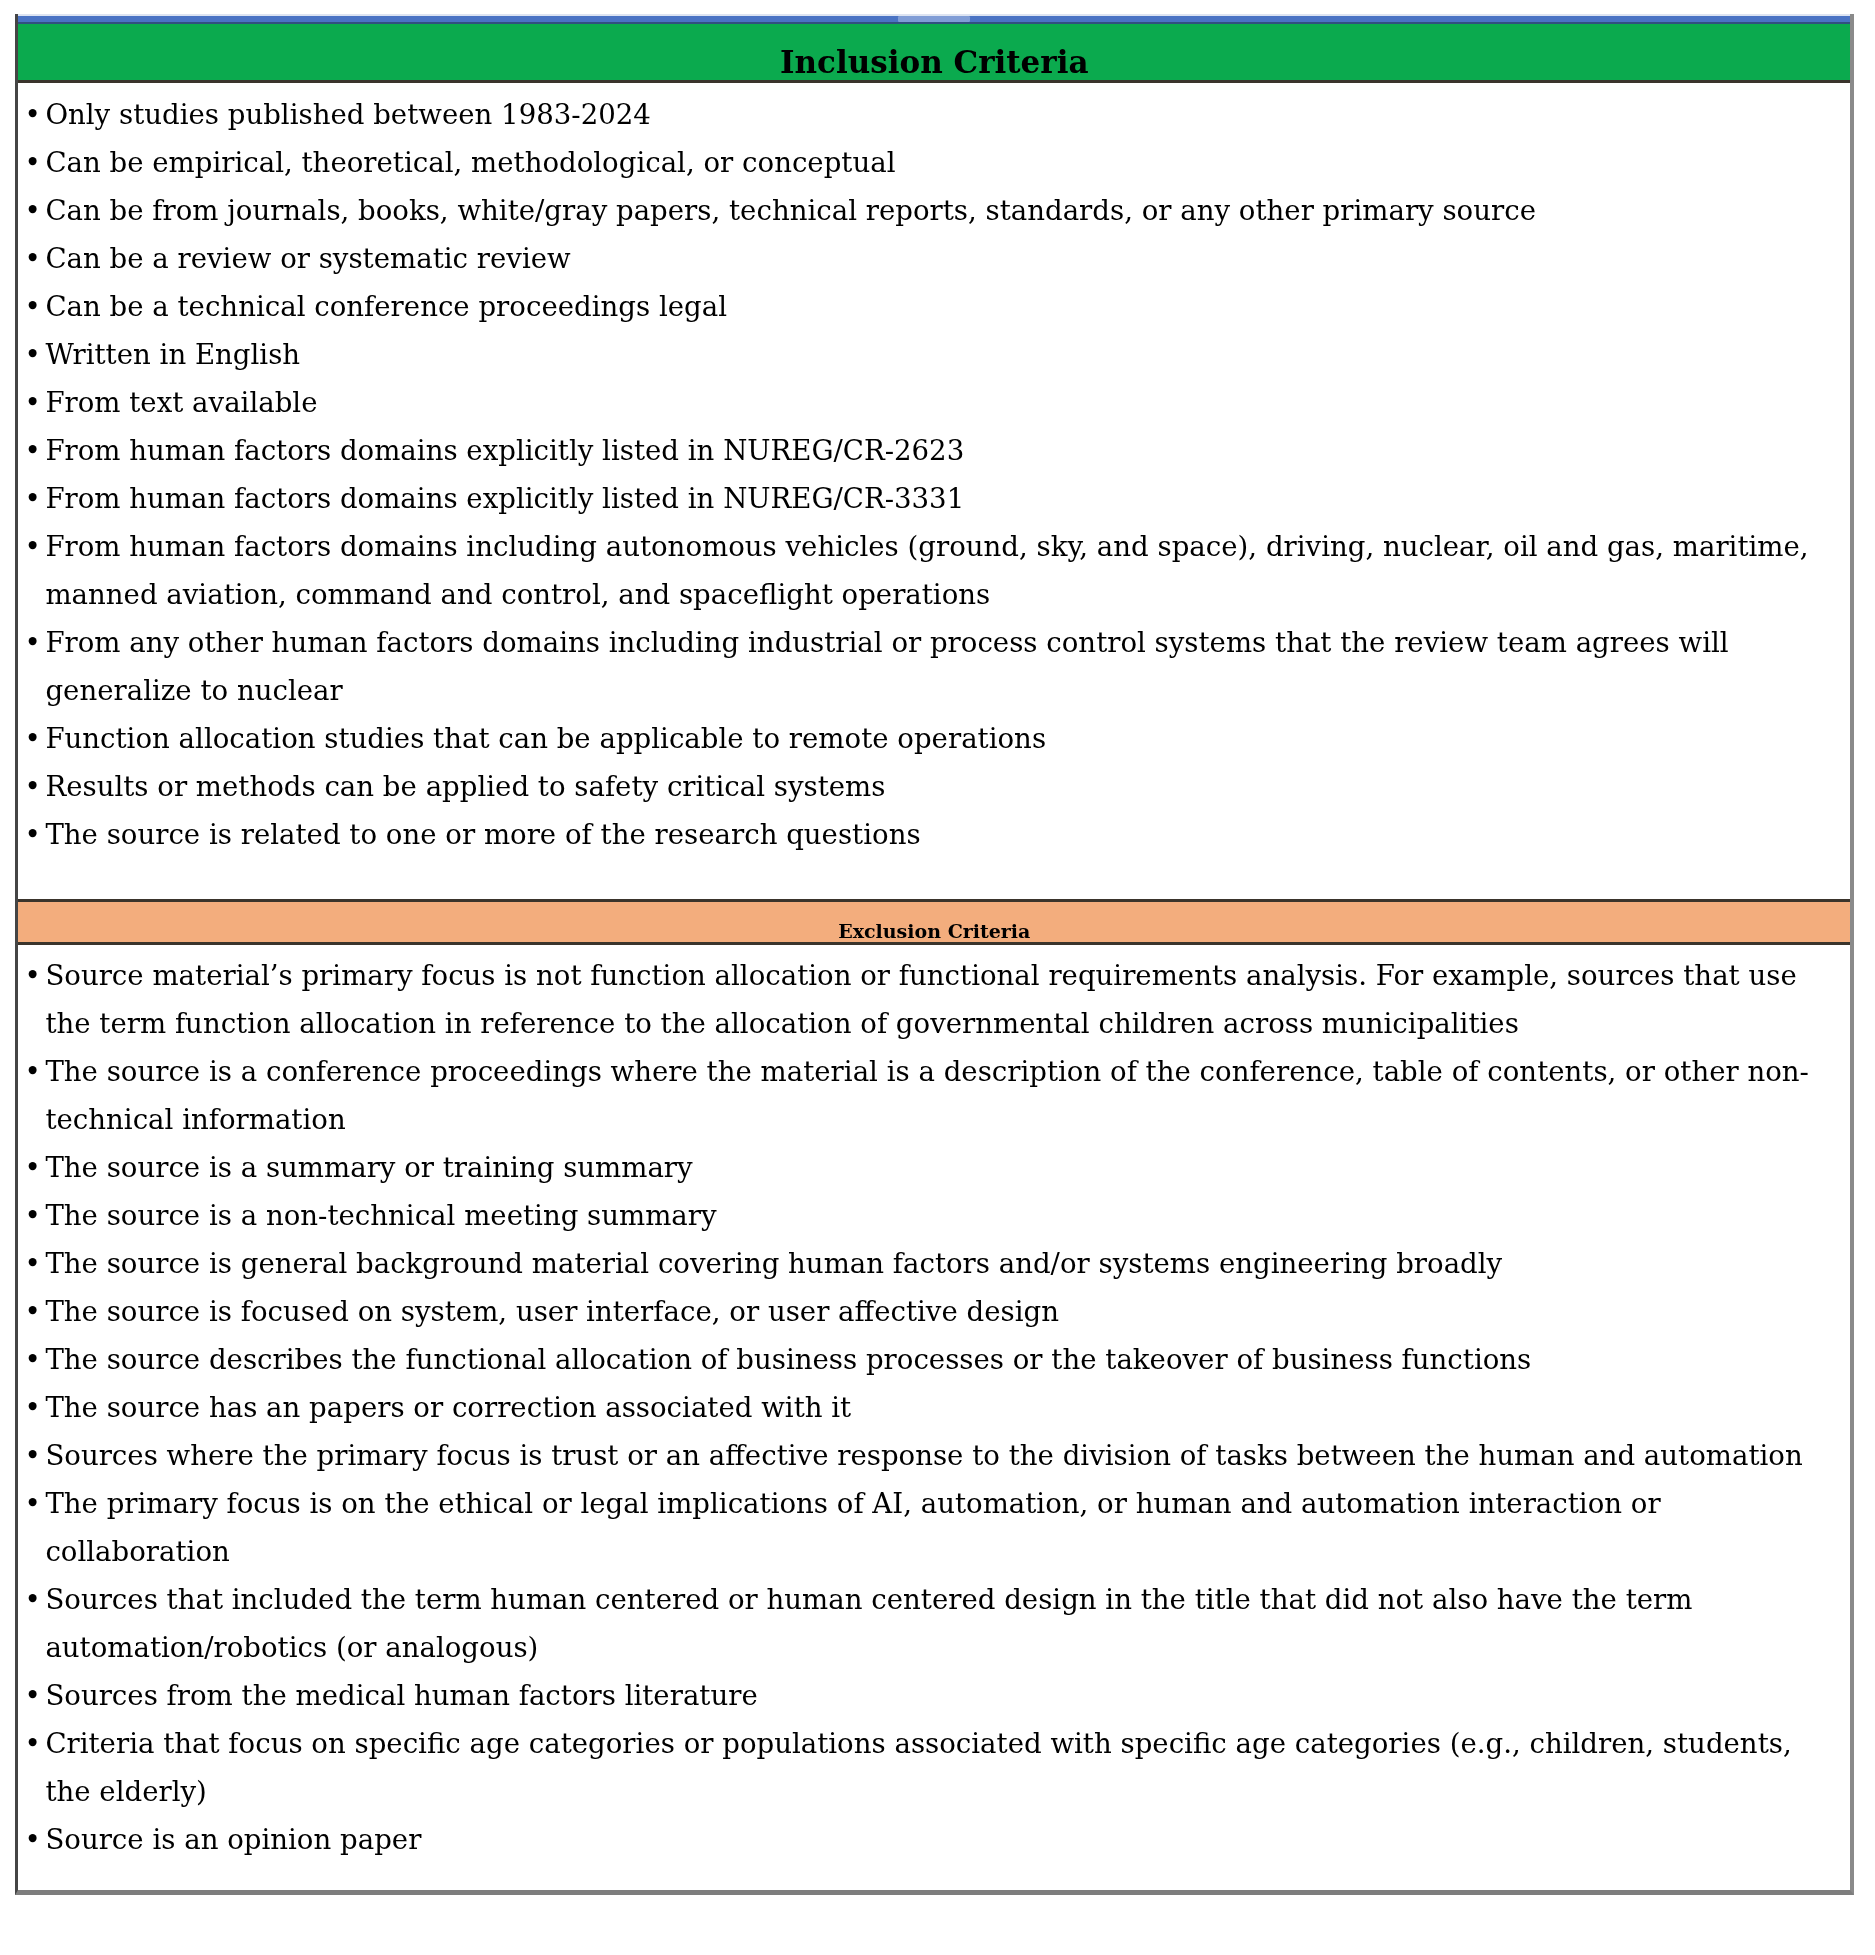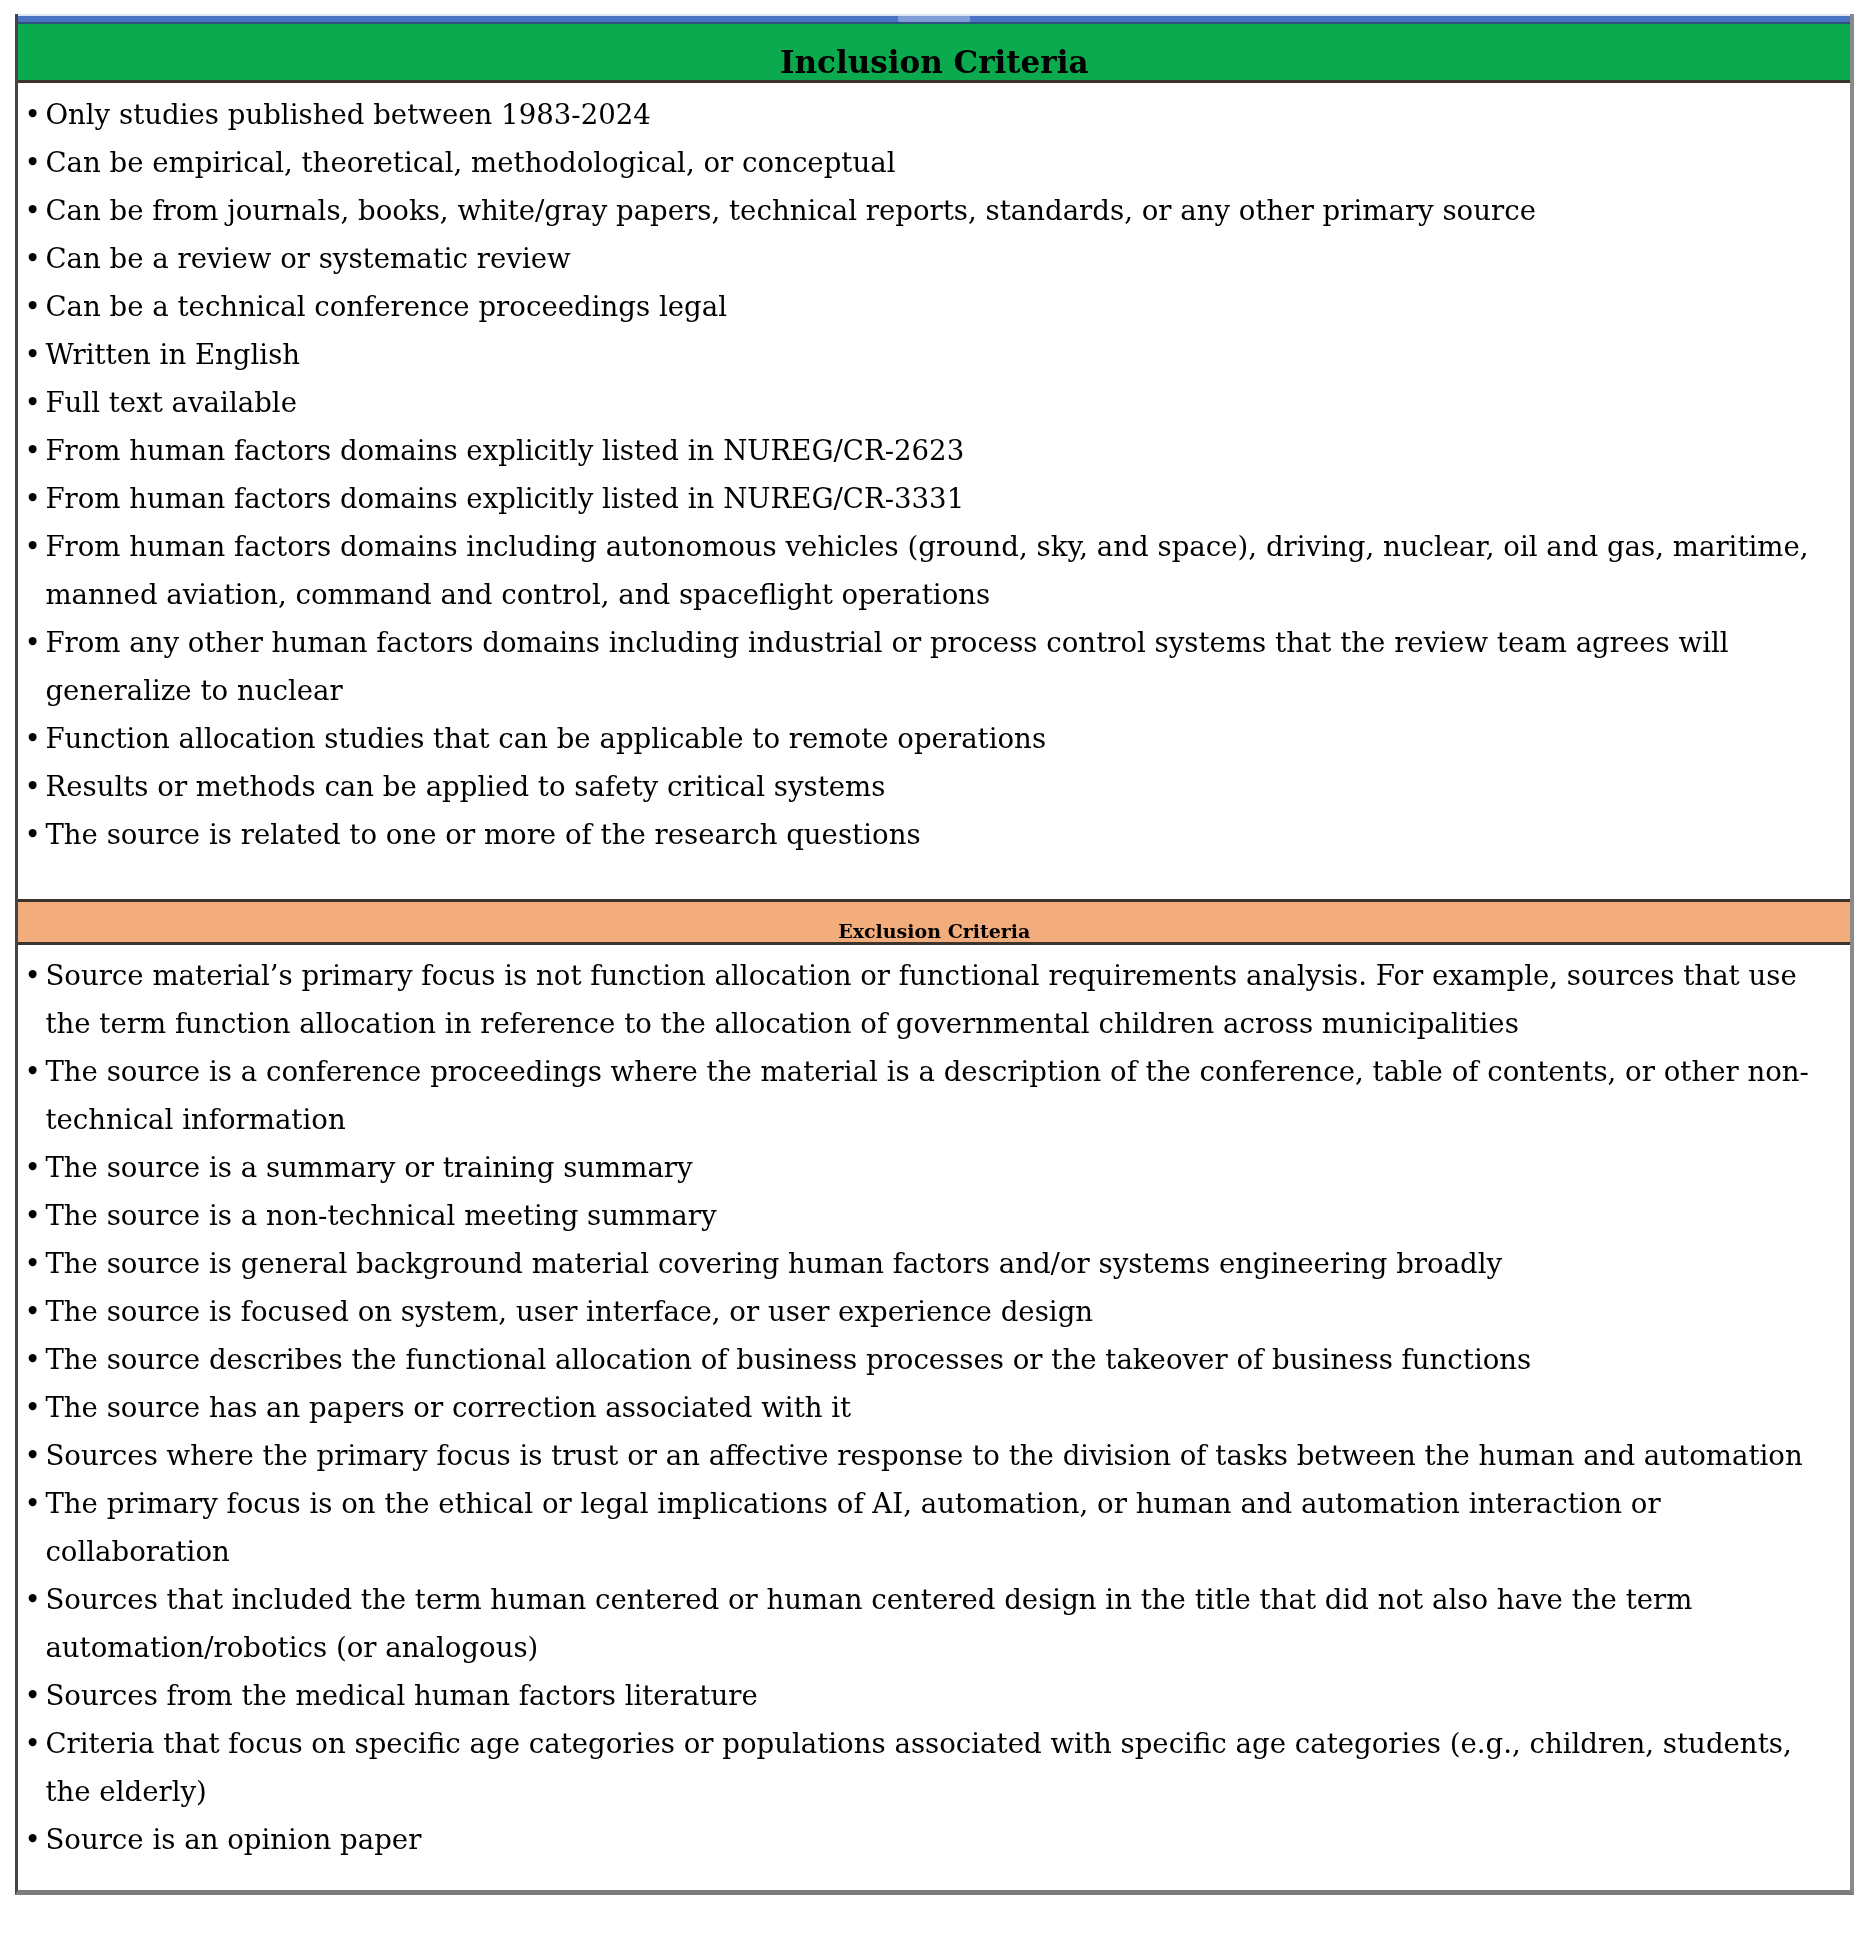--- a/index.html
+++ b/index.html
@@ -128,21 +128,21 @@
         <li class="bullet-item">
         <span class="bullet-marker">•</span>
         <span class="bullet-text">Can be a technical conference proceedings legal</span>
       </li>
         <li class="bullet-item">
         <span class="bullet-marker">•</span>
         <span class="bullet-text">Written in English</span>
       </li>
         <li class="bullet-item">
         <span class="bullet-marker">•</span>
-        <span class="bullet-text">Full text available</span>
+        <span class="bullet-text">From text available</span>
       </li>
         <li class="bullet-item">
         <span class="bullet-marker">•</span>
         <span class="bullet-text">From human factors domains explicitly listed in NUREG/CR-2623</span>
       </li>
         <li class="bullet-item">
         <span class="bullet-marker">•</span>
         <span class="bullet-text">From human factors domains explicitly listed in NUREG/CR-3331</span>
       </li>
         <li class="bullet-item">
@@ -188,21 +188,21 @@
         <li class="bullet-item">
         <span class="bullet-marker">•</span>
         <span class="bullet-text">The source is a non-technical meeting summary</span>
       </li>
         <li class="bullet-item">
         <span class="bullet-marker">•</span>
         <span class="bullet-text">The source is general background material covering human factors and/or systems engineering broadly</span>
       </li>
         <li class="bullet-item">
         <span class="bullet-marker">•</span>
-        <span class="bullet-text">The source is focused on system, user interface, or user experience design</span>
+        <span class="bullet-text">The source is focused on system, user interface, or user affective design</span>
       </li>
         <li class="bullet-item">
         <span class="bullet-marker">•</span>
         <span class="bullet-text">The source describes the functional allocation of business processes or the takeover of business functions</span>
       </li>
         <li class="bullet-item">
         <span class="bullet-marker">•</span>
         <span class="bullet-text">The source has an papers or correction associated with it</span>
       </li>
         <li class="bullet-item">

